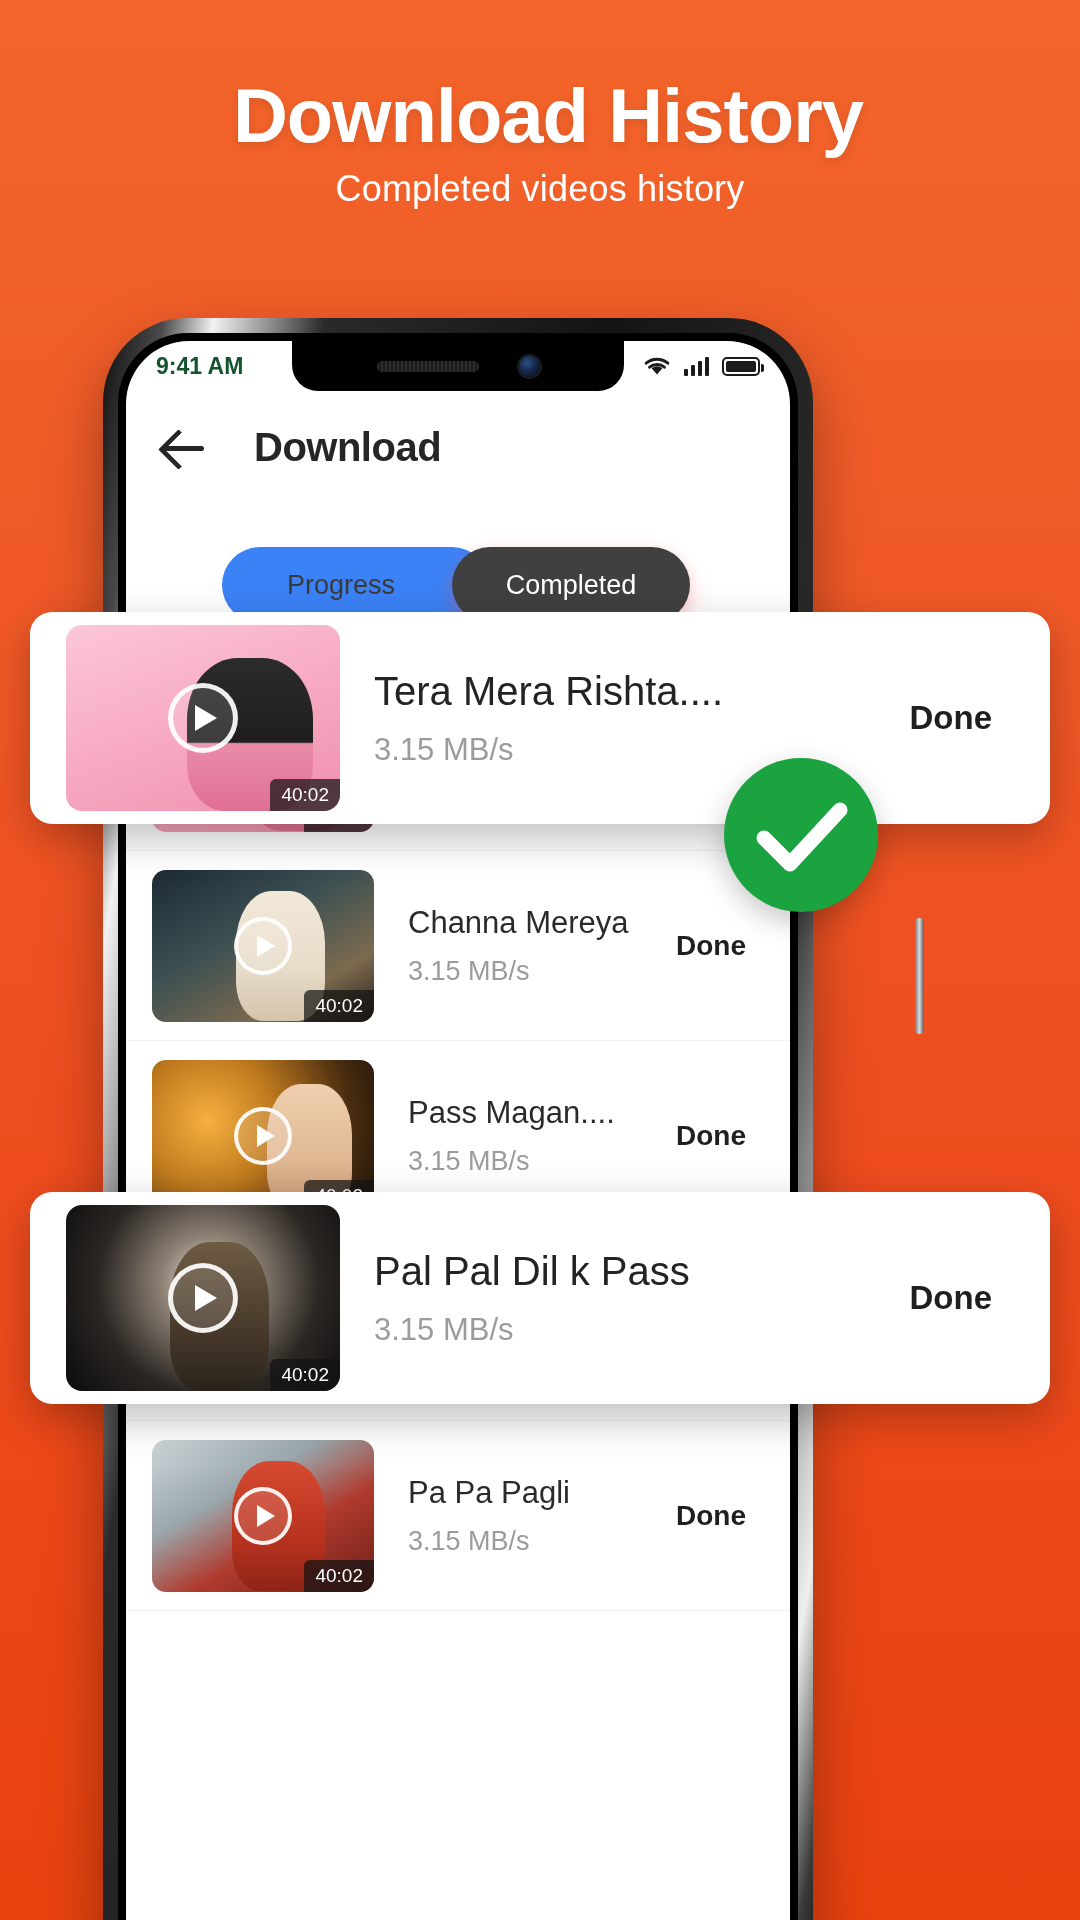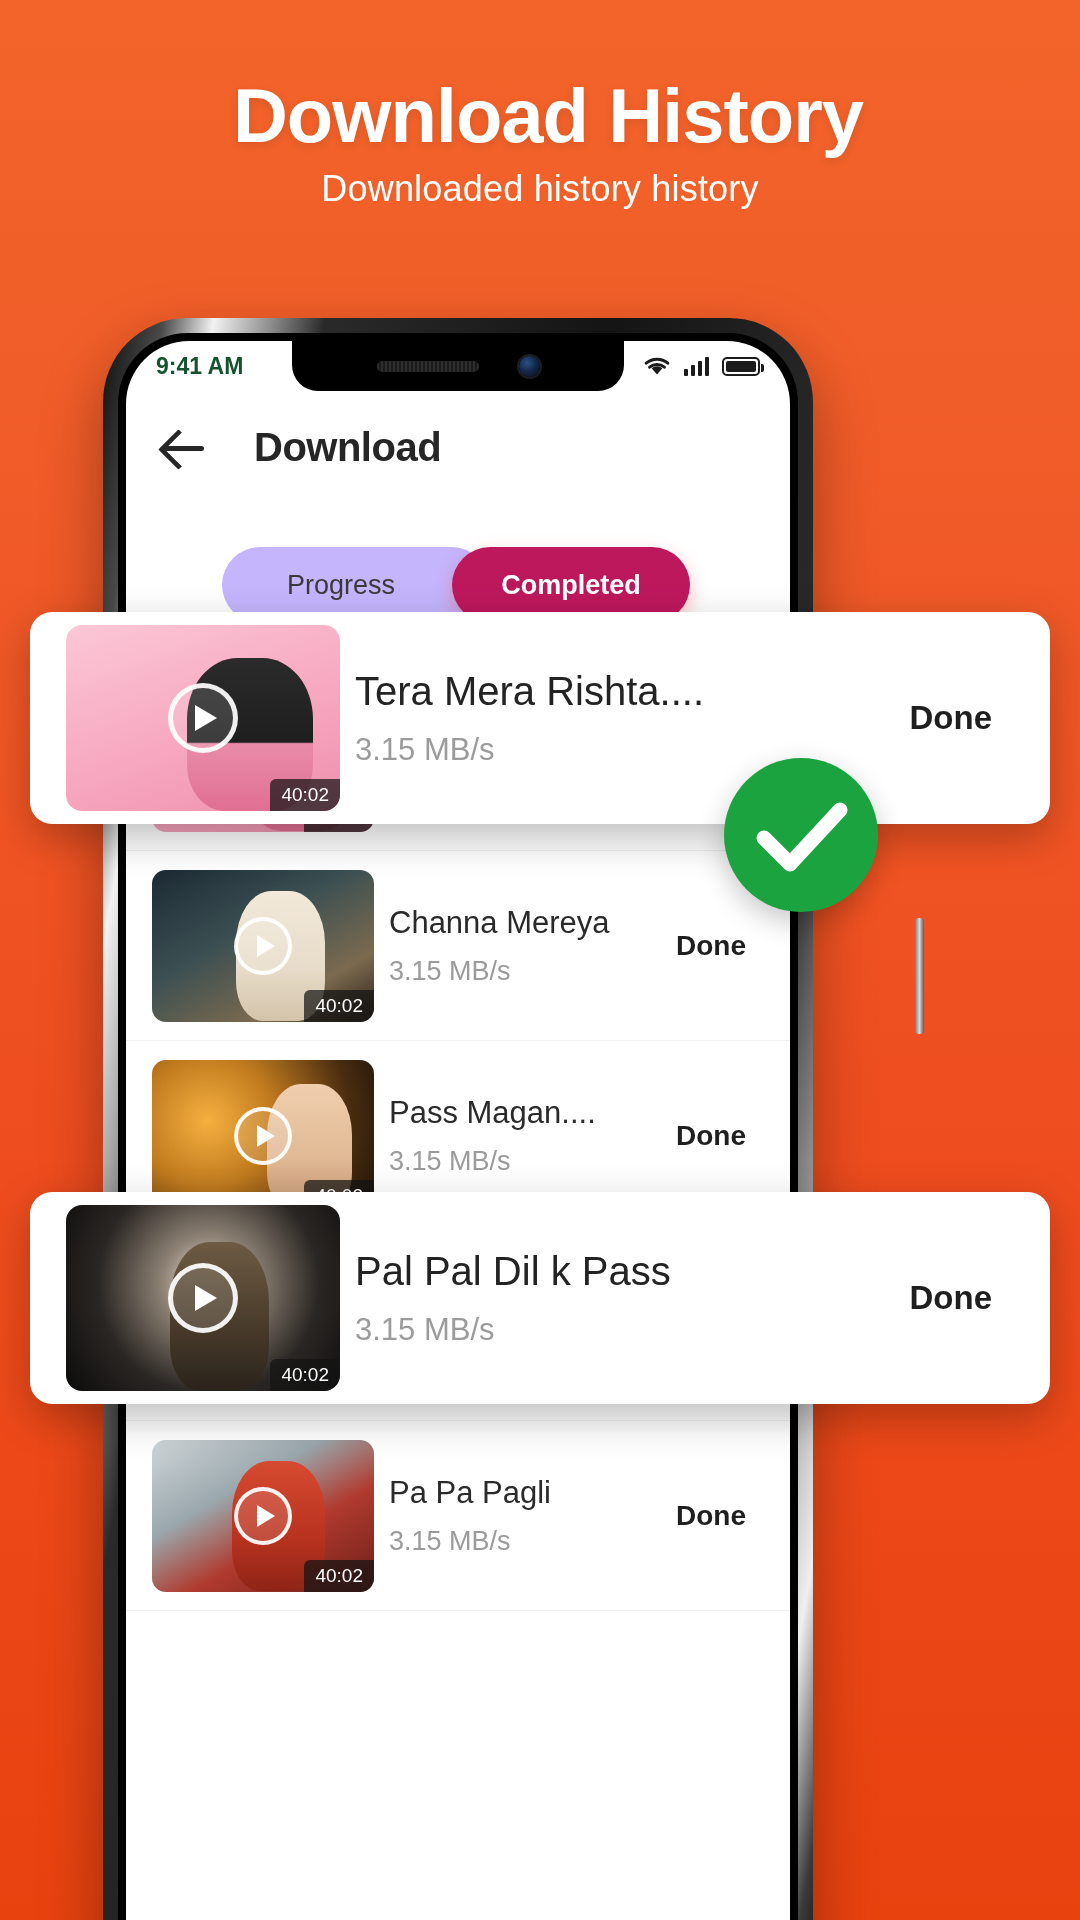--- a/index.html
+++ b/index.html
@@ -82,40 +82,40 @@
   #back-arrow::after { content:""; position:absolute; left:2px; top:10px; width:24px; height:24px;
     border-left:5px solid #262626; border-bottom:5px solid #262626;
     transform:rotate(45deg); border-radius:2px; }
   #appbar-title { font-size:40px; font-weight:bold; color:#262626; letter-spacing:-.5px; }
 
   
   #tabs { position:absolute; top:206px; left:96px; width:468px; height:76px;
     border-radius:38px; display:flex; overflow:visible; }
   .tab { flex:1; display:flex; align-items:center; justify-content:center;
     font-size:27px; border-radius:38px; }
-  .tab.inactive { background:#c4b5fd; color:#3A3A3A; margin-right:-38px; padding-right:30px; }
-  .tab.active { background:#be185d; color:#ffffff; z-index:2;
-    box-shadow:0 7px 18px rgba(246,68,74,.35);font-weight:bold; }
+  .tab.inactive { background:#3b82f6; color:#3A3A3A; margin-right:-38px; padding-right:30px; }
+  .tab.active { background:#404040; color:#ffffff; z-index:2;
+    box-shadow:0 7px 18px rgba(246,68,74,.35); }
 
   
   #list { position:absolute; top:320px; left:0; width:100%; }
   .row { height:190px; display:flex; align-items:center; padding:0 26px;
     background:#ffffff; border-bottom:1px solid #f2f2f2; }
   .thumb { width:222px; height:152px; border-radius:14px; position:relative;
     overflow:hidden; flex:none; }
   .play { position:absolute; left:50%; top:50%; transform:translate(-50%,-50%);
     width:58px; height:58px; border-radius:50%; border:4px solid rgba(255,255,255,.92);
     background:rgba(255,255,255,.14);
     display:flex; align-items:center; justify-content:center; }
   .play::after { content:""; border-left:18px solid #ffffff;
     border-top:11px solid transparent; border-bottom:11px solid transparent;
     margin-left:5px; }
   .dur { position:absolute; right:0; bottom:0; background:rgba(20,20,20,.72);
     color:#fff; font-size:19px; padding:5px 11px; border-radius:6px 0 0 0; }
-  .meta { flex:1; padding-left:15px; }
+  .meta { flex:1; padding-left:34px; }
   .title { font-size:31px; color:#2a2a2a; margin-bottom:15px; }
   .speed { font-size:27px; color:#9b9b9b; }
   .status { font-size:28px; font-weight:bold; color:#1f1f1f; padding-right:18px; flex:none; }
 
   
   .float-card {
     position:absolute; background:#ffffff; border-radius:22px;
     box-shadow:0 14px 42px rgba(0,0,0,.26); display:flex; align-items:center;
     padding:0 40px 0 36px; z-index:20;
   }
@@ -144,21 +144,21 @@
   .f1 { left:44%; top:18%; width:46%; height:82%; background:linear-gradient(180deg,#2b2b2b 0%,#1e1e1e 55%,#E98CA8 56%,#E06F93 100%); }
   .f2 { left:38%; top:14%; width:40%; height:86%; background:linear-gradient(180deg,#f3e9d9 0%,#e7dcc9 60%,#d3c3a9 100%); }
   .f3 { left:52%; top:16%; width:38%; height:84%; background:linear-gradient(180deg,#f0cfae 0%,#e0b894 60%,#c79a72 100%); }
   .f4 { left:38%; top:20%; width:36%; height:80%; background:linear-gradient(180deg,#6d5b43 0%,#4a3c2c 55%,#2a231b 100%); }
   .f5 { left:36%; top:14%; width:42%; height:86%; background:linear-gradient(180deg,#d64a30 0%,#b8321f 60%,#8e2416 100%); }
 </style>
 </head>
 <body>
 
 <div id="promo-title">Download History</div>
-<div id="promo-sub">Downloaded history history</div>
+<div id="promo-sub">Completed videos history</div>
 
 <div id="phone">
 
   <div class="side-btn" id="btn-silent"></div>
   <div class="side-btn" id="btn-volup"></div>
   <div class="side-btn" id="btn-voldn"></div>
   <div class="side-btn" id="btn-power"></div>
 
   <div id="phone-inner">
     <div id="phone-screen">

